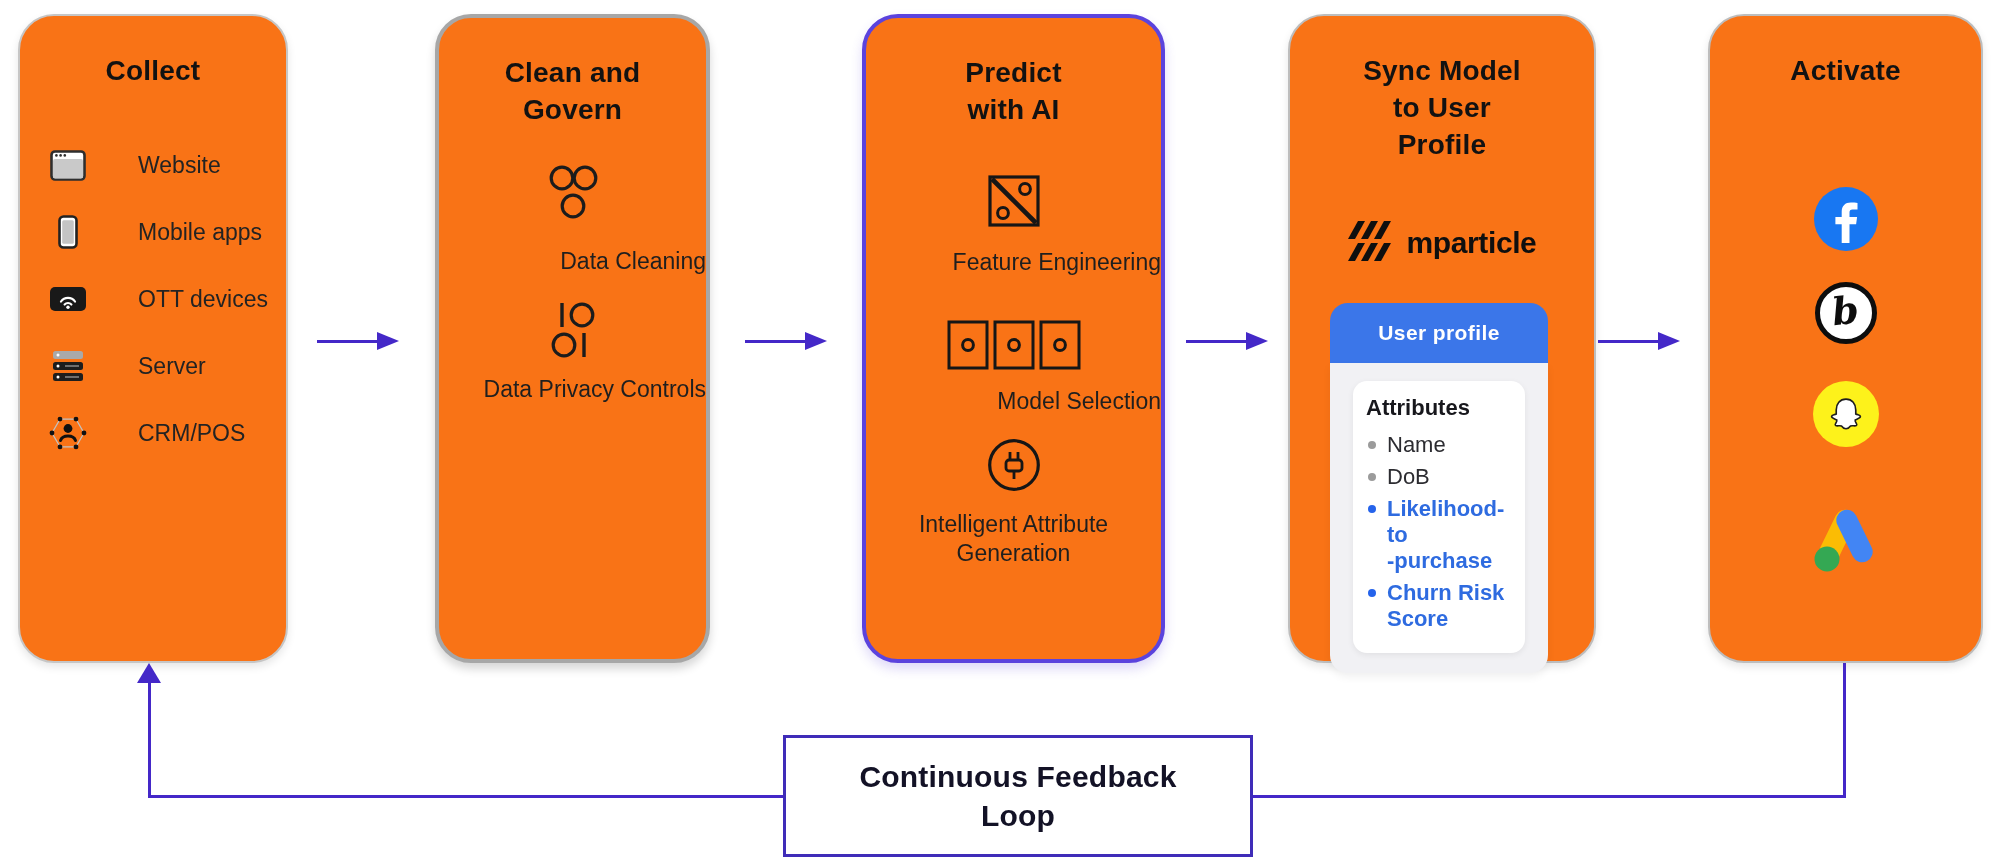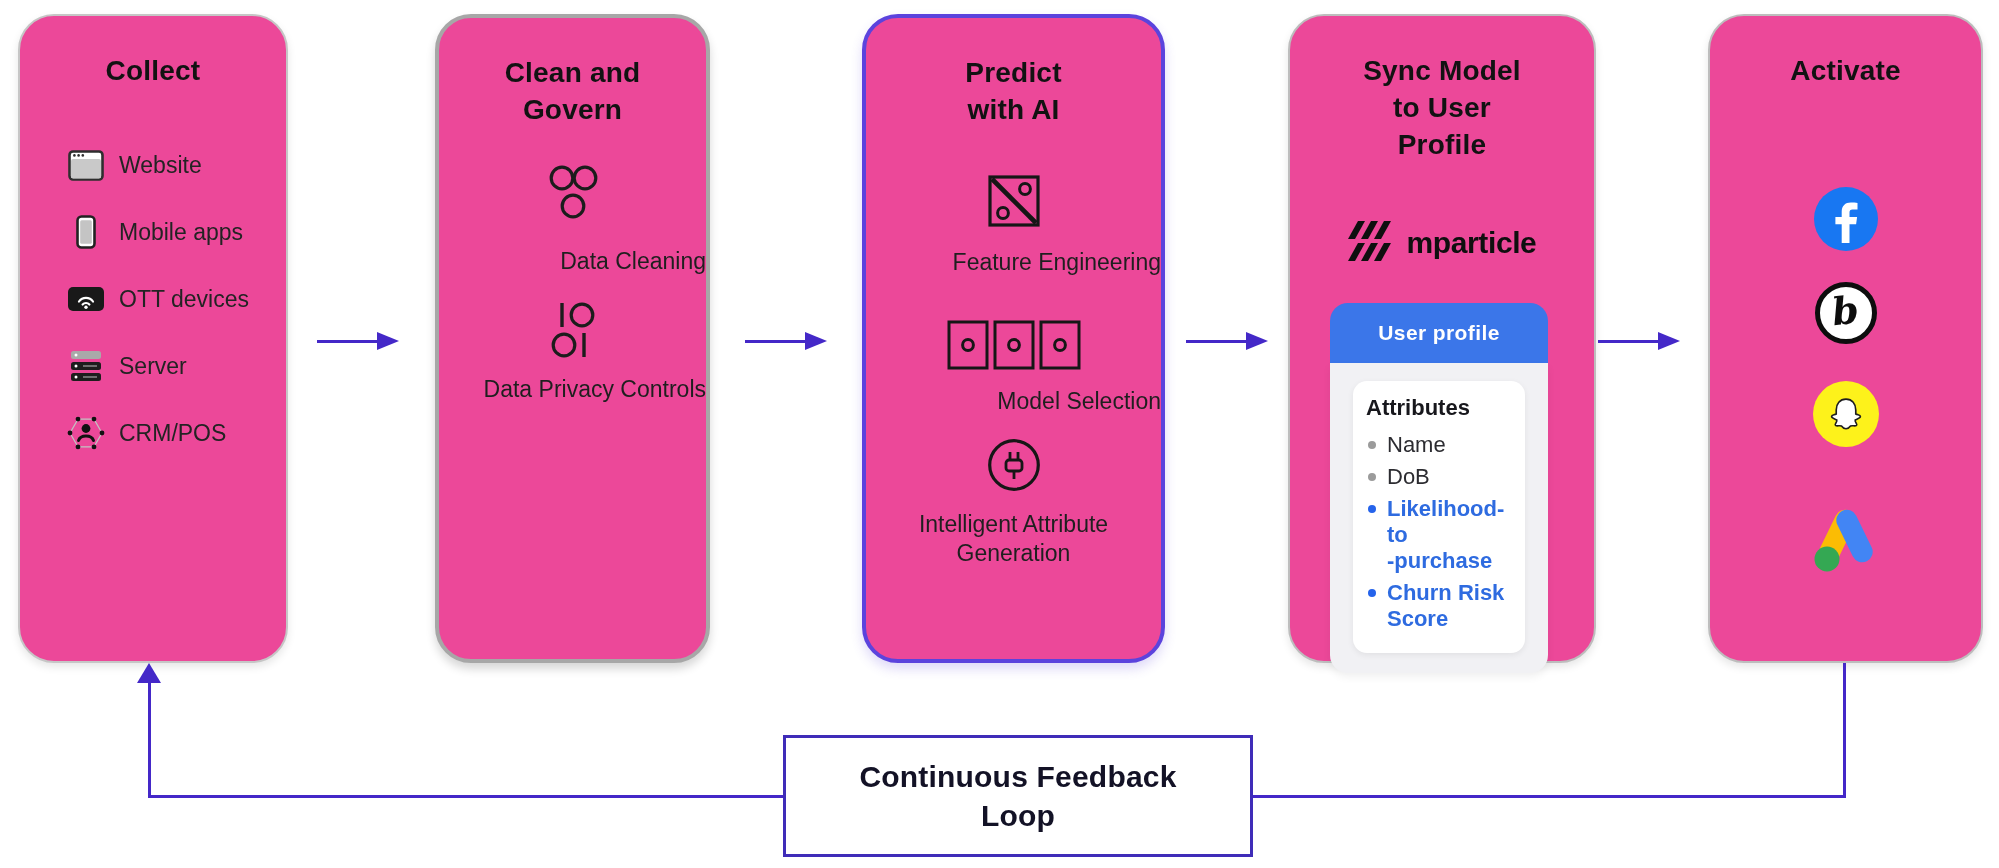--- a/index.html
+++ b/index.html
@@ -1,31 +1,31 @@
 <!DOCTYPE html>
 <html><head>
 <meta charset="utf-8">
 <style>
   html,body{margin:0;padding:0;background:#fff;}
   .canvas{position:relative;width:1999px;height:868px;background:#ffffff;overflow:hidden;
           font-family:"Liberation Sans",sans-serif;color:#1c1c1c;}
 
   
-  .panel{position:absolute;top:14px;height:649px;background:#ec4899;border-radius:36px;box-sizing:border-box;}
+  .panel{position:absolute;top:14px;height:649px;background:#f97316;border-radius:36px;box-sizing:border-box;}
   .p1{left:18px;width:270px;border:2px solid #c6c6c6;box-shadow:0 4px 9px rgba(0,0,0,.10);}
   .p2{left:435px;width:275px;border:4px solid #a7a7a7;box-shadow:0 6px 10px rgba(0,0,0,.16);}
   .p3{left:862px;width:303px;border:4px solid #5b43dd;box-shadow:0 6px 12px rgba(91,67,221,.20);}
   .p4{left:1288px;width:308px;border:2px solid #bdbdbd;box-shadow:0 4px 9px rgba(0,0,0,.10);}
   .p5{left:1708px;width:275px;border:2px solid #bdbdbd;box-shadow:0 4px 9px rgba(0,0,0,.10);}
 
   .ptitle{position:absolute;left:0;right:0;top:36px;margin:0;text-align:center;
           font-size:28px;font-weight:800;color:#121212;line-height:37px;letter-spacing:.2px;}
 
   
-  .p1-row{position:absolute;left:46px;height:40px;display:flex;align-items:center;}
+  .p1-row{position:absolute;left:28px;height:40px;display:flex;align-items:center;gap:37px;}
   .p1-row .icn{width:40px;display:flex;justify-content:center;align-items:center;}
   .p1-row .lbl{margin-left:13px;font-size:23px;color:#232323;white-space:nowrap;}
 
   
   .feat-icon{position:absolute;left:50%;transform:translateX(-50%);}
   .feat-label{position:absolute;left:0;right:0;text-align:right;font-size:23px;color:#1f1f1f;line-height:28px;}
   .gen-label{position:absolute;left:50%;transform:translateX(-50%);width:218px;text-align:center;
              font-size:23px;color:#1f1f1f;line-height:29px;}
 
   

